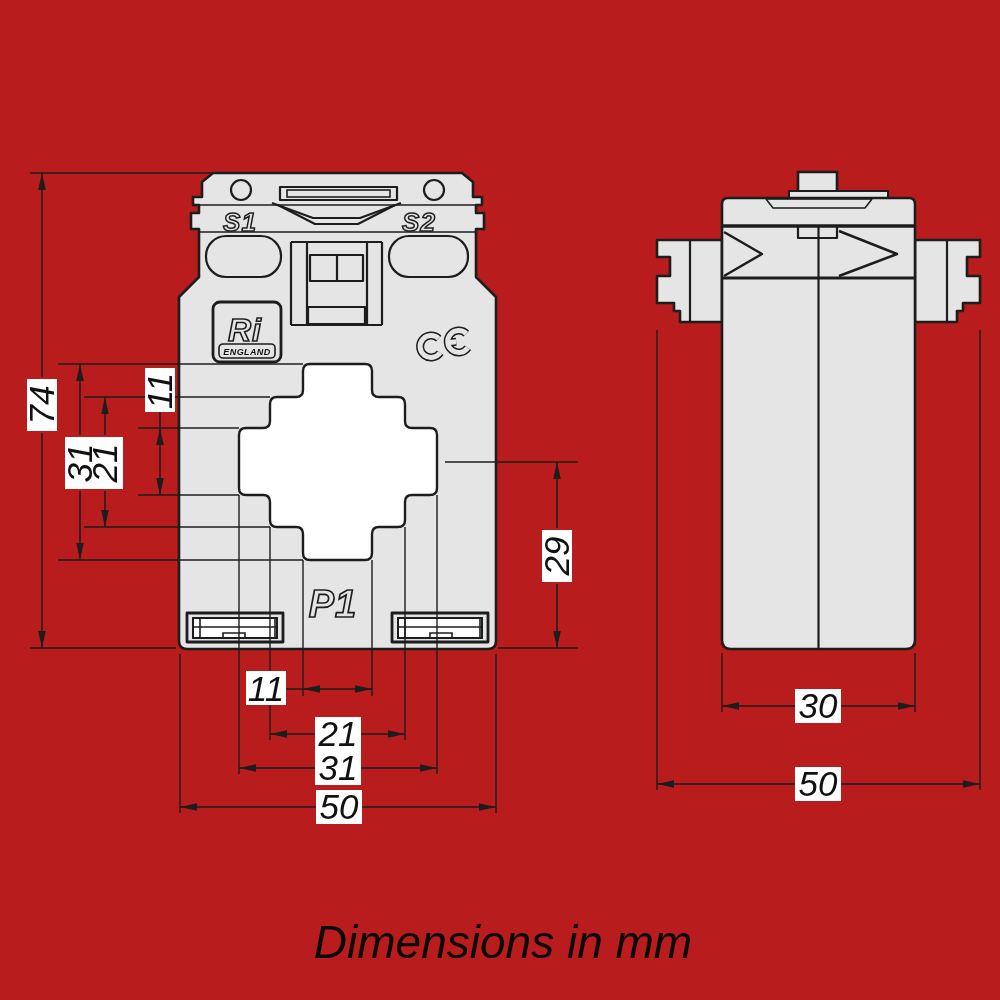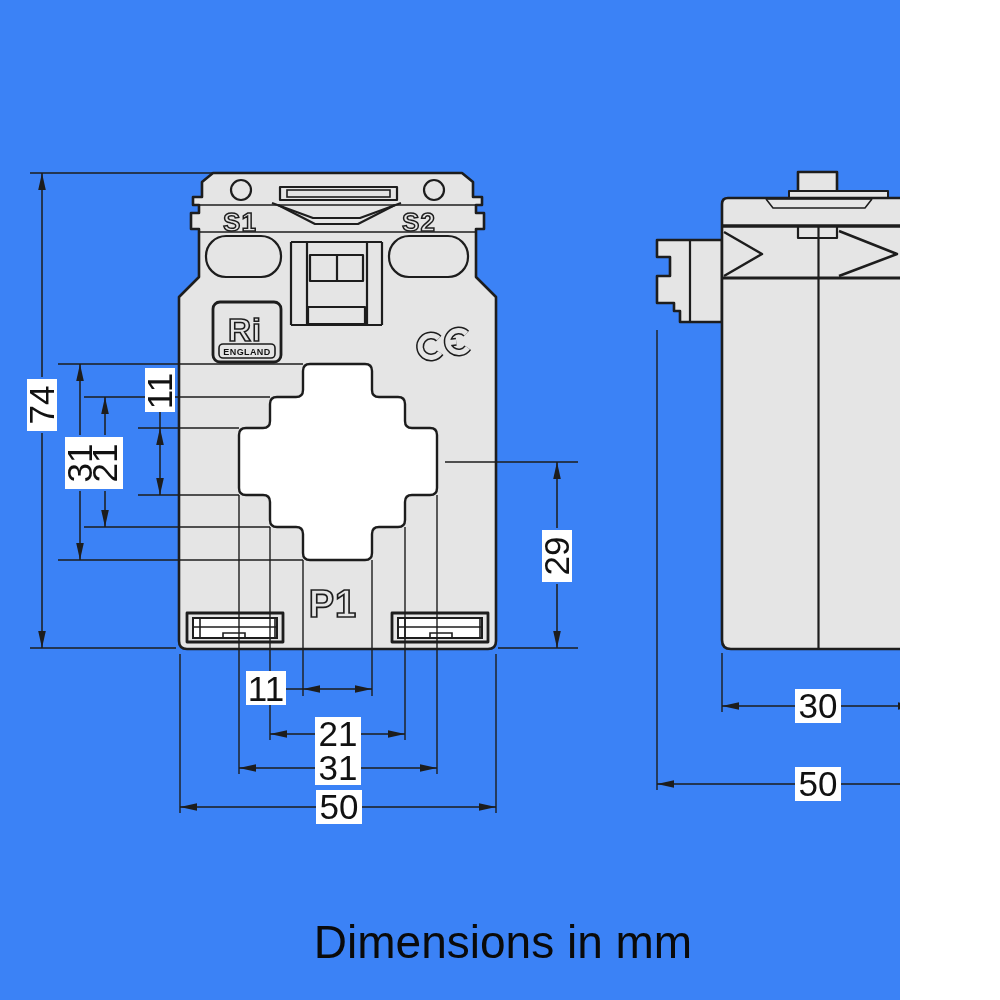--- a/index.html
+++ b/index.html
@@ -1,17 +1,17 @@
 <!DOCTYPE html>
 <html><head>
 <meta charset="utf-8">
 <style>
   html,body{margin:0;padding:0;background:#ffffff;}
-  #stage{position:relative;width:900px;height:1000px;background:#3b82f6;overflow:hidden;
-         font-family:"Liberation Sans", sans-serif;}
+  #stage{position:relative;width:1000px;height:1000px;background:#b91c1c;overflow:hidden;
+         font-family:"Liberation Sans", sans-serif;font-style:italic;}
   svg{position:absolute;left:0;top:0;}
   .part{fill:#e5e5e5;stroke:#1d1d1d;stroke-width:2.6;stroke-linejoin:round;}
   .detail{fill:none;stroke:#1d1d1d;stroke-width:2.2;stroke-linejoin:round;}
   .detail-thin{fill:none;stroke:#1d1d1d;stroke-width:1.6;}
   .thick{stroke:#1d1d1d;stroke-width:3.4;}
   .dimline{stroke:#1d1d1d;stroke-width:1.5;fill:none;}
   .extline{stroke:#1d1d1d;stroke-width:1.4;fill:none;}
   .arrow{fill:#1d1d1d;stroke:none;}
   .mask{fill:#ffffff;stroke:none;}
   .dim-label{font-size:35px;fill:#111;text-anchor:middle;}

